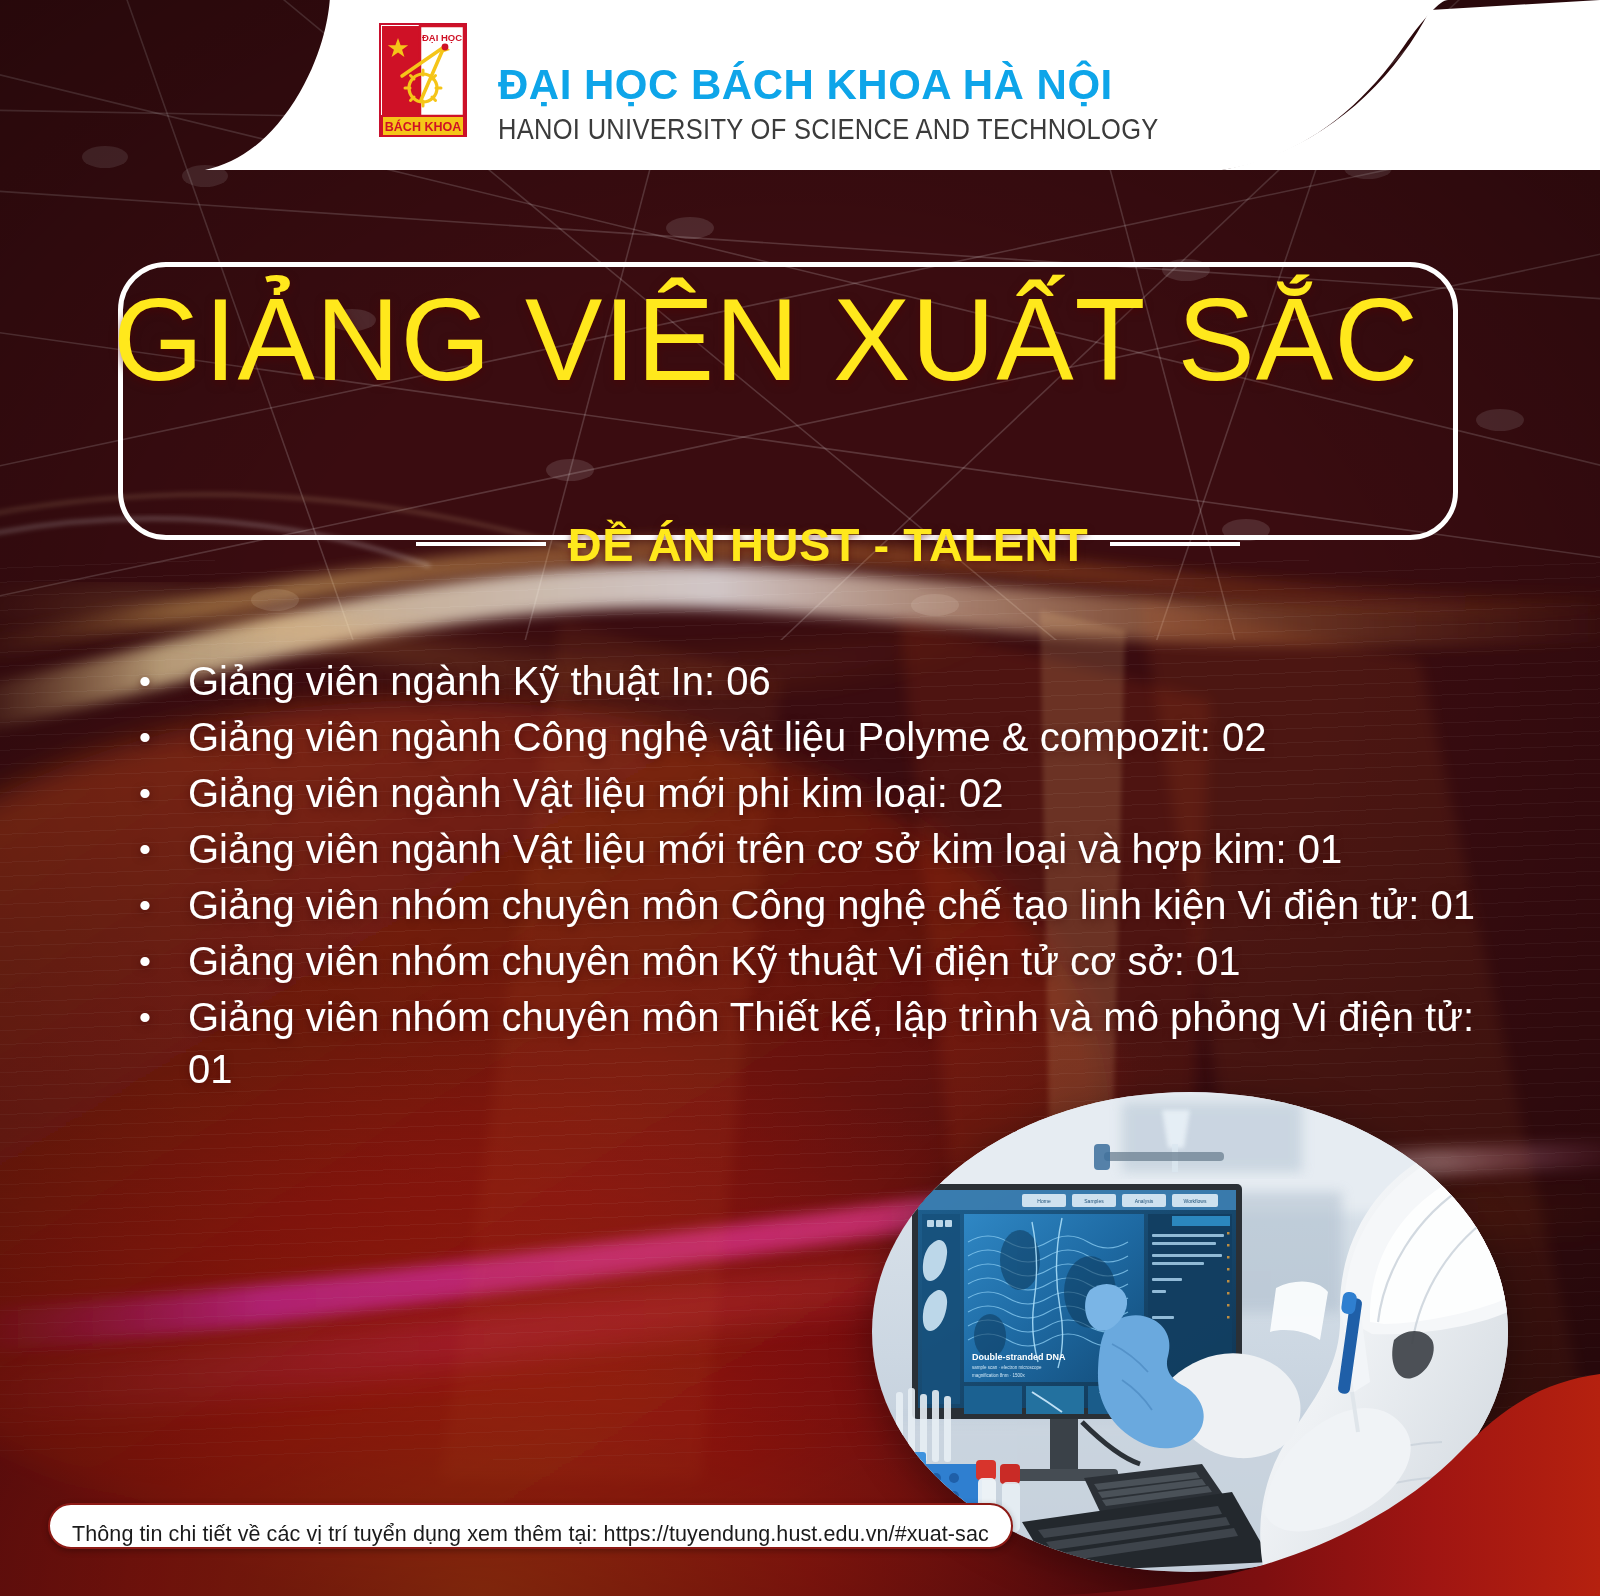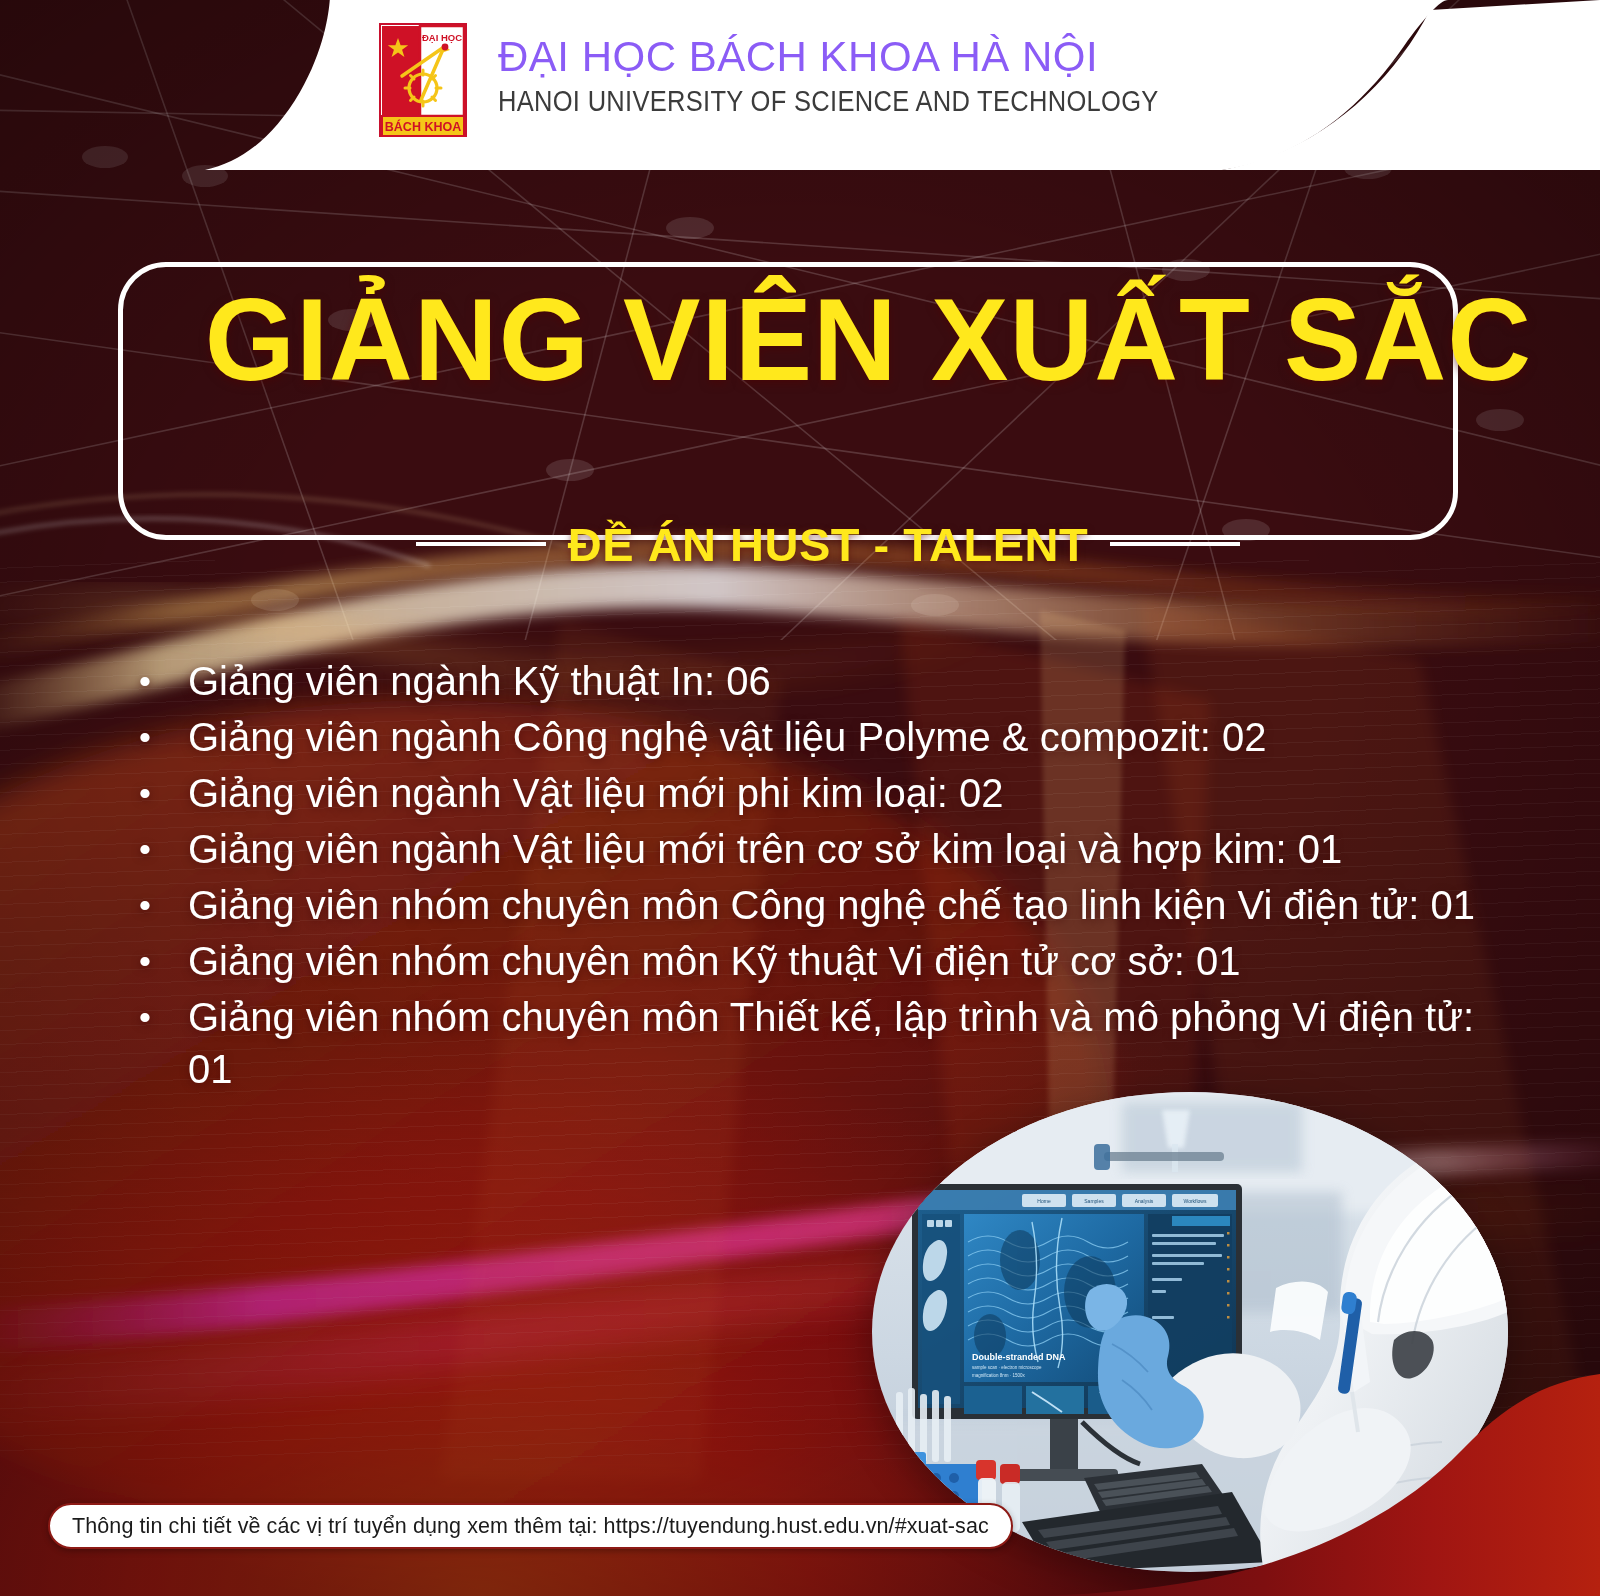--- a/index.html
+++ b/index.html
@@ -42,38 +42,39 @@
   .header-banner{position:absolute;left:0;top:0;width:1600px;height:200px;}
   .logo-wrap{
     position:absolute;left:378px;top:22px;width:90px;height:116px;text-decoration:underline;
   }
   .brand-text{
     position:absolute;left:498px;top:36px;
     color:#3b3b3b;
     line-height:1;
   }
   .brand-line1{
-    font-size:42px;font-weight:normal;letter-spacing:.5px;white-space:nowrap;
-    color:#8b5cf6;
+    font-size:42px;font-weight:bold;letter-spacing:.5px;white-space:nowrap;
+    color:#0ea5e9;
+    margin-top:28px;
   }
   .brand-line2{
     font-size:25.5px;font-weight:normal;letter-spacing:.3px;white-space:nowrap;
     color:#3b3b3b;margin-top:9px;
     transform:scaleY(1.12);transform-origin:left top;
   }
 
   
   .title-box{
     position:absolute;left:118px;top:262px;width:1340px;height:278px;
     border:5px solid #ffffff;border-radius:48px;
   }
   .title-text{
     position:absolute;left:0;top:272px;width:1532px;
-    text-align:right;
-    font-size:116px;font-weight:bold;
+    text-align:center;
+    font-size:116px;font-weight:normal;
     color:#ffe81c;
     letter-spacing:1px;
     line-height:1.18;
     text-shadow:0 3px 10px rgba(80,0,0,.55);
     white-space:nowrap;
   }
   .subtitle-row{
     position:absolute;left:0;top:513px;width:1600px;height:62px;
     display:flex;align-items:center;justify-content:center;gap:22px;margin-left:28px;
   }
@@ -120,21 +121,21 @@
   }
 
   
   .footer-pill{
     position:absolute;left:48px;top:1503px;
     height:46px;
     padding:0 22px;
     background:#ffffff;
     border:2px solid #8d1a15;
     border-radius:26px;
-    display:flex;align-items:center;
+    display:flex;align-items:flex-end;
     box-shadow:0 2px 6px rgba(0,0,0,.3);
   }
   .footer-text{
     font-size:21.5px;color:#1b1b1b;white-space:nowrap;letter-spacing:.1px;
   }
 </style>
 </head>
 <body>
 
 <div id="poster">

